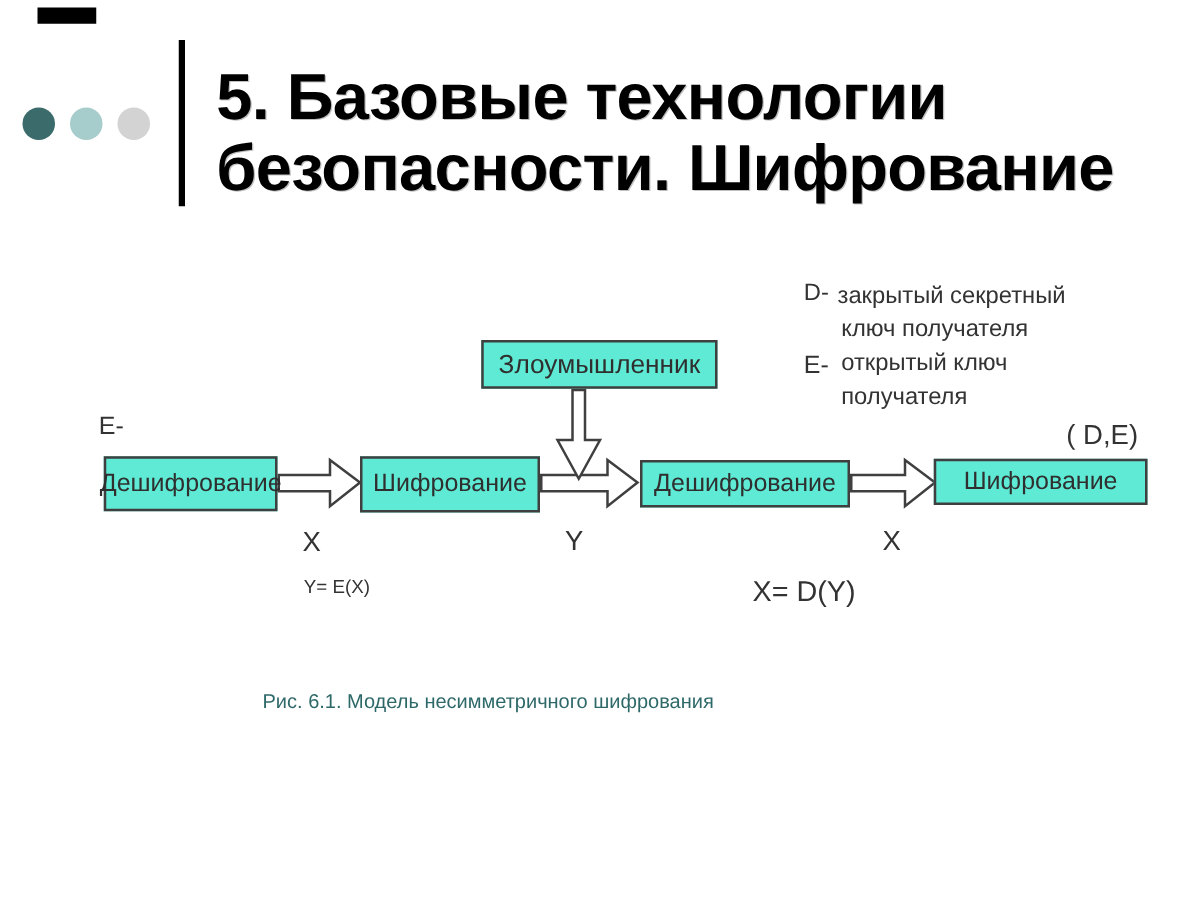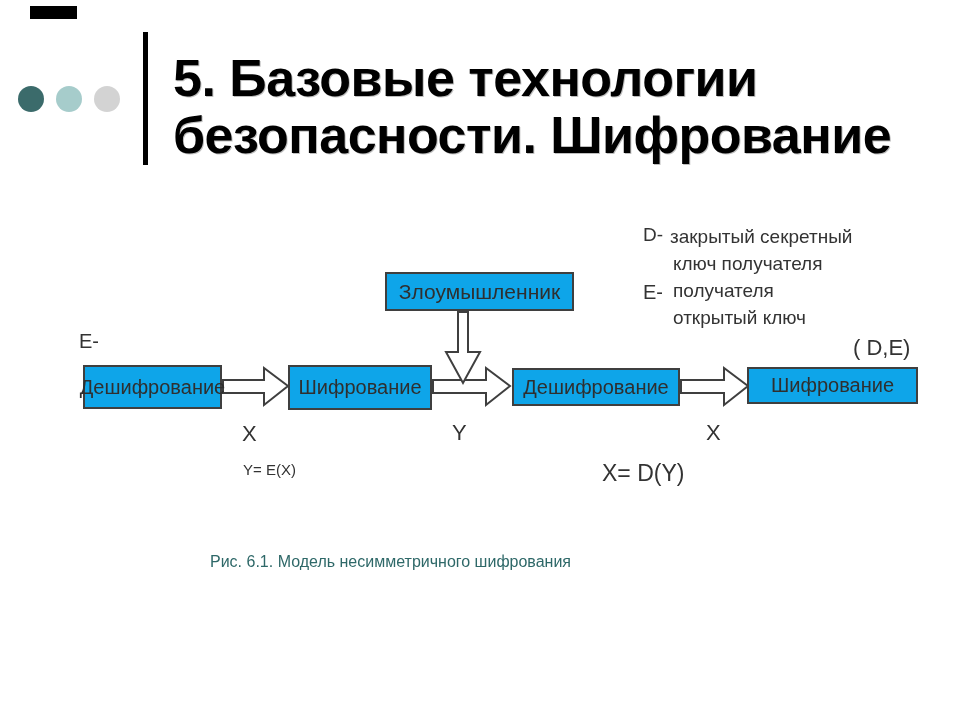--- a/index.html
+++ b/index.html
@@ -25,21 +25,21 @@
     font-size:52px;font-weight:bold;color:#000;
     line-height:57px;letter-spacing:-0.5px;
     text-shadow:1px 1px 0 rgba(0,0,0,0.25);
   }
   .title span{display:block;white-space:nowrap;}
 
   
   .diagram{left:0;top:200px;width:960px;height:330px;}
   .dg-svg{position:absolute;left:0;top:0;}
   .box{
-    position:absolute;background:#0ea5e9;border:2px solid #3f3f3f;
+    position:absolute;background:#5eead4;border:2px solid #3f3f3f;
     display:flex;align-items:center;justify-content:center;
     font-size:20px;color:#2f2f2f;white-space:nowrap;box-sizing:border-box;
   }
   .box-attacker{left:385px;top:72px;width:189px;height:39px;font-size:21px;}
   .box-sender  {left:83px; top:165px;width:139px;height:44px;}
   .box-encrypt {left:288px;top:165px;width:144px;height:45px;}
   .box-decrypt {left:512px;top:168px;width:168px;height:38px;}
   .box-receiver{left:747px;top:167px;width:171px;height:37px;}
 
   .dlabel{position:absolute;color:#333;font-size:22px;white-space:nowrap;}
@@ -102,19 +102,19 @@
   <div class="dlabel lbl-x2">X</div>
   <div class="dlabel lbl-f1">Y= E(X)</div>
   <div class="dlabel lbl-f2">X= D(Y)</div>
 
   <div class="legend">
     <span class="pre pre-d">D-</span>
     <span class="pre pre-e">E-</span>
     <div class="lines">
       <span>закрытый секретный</span>
       <span class="indent">ключ получателя</span>
+      <span class="indent">открытый ключ</span>
       <span class="indent">получателя</span>
-      <span class="indent">открытый ключ</span>
     </div>
   </div>
 </div>
 
 <div class="abs caption" style="color: rgb(46, 104, 104);">Рис. 6.1. Модель несимметричного шифрования</div>
 
 </body></html>

